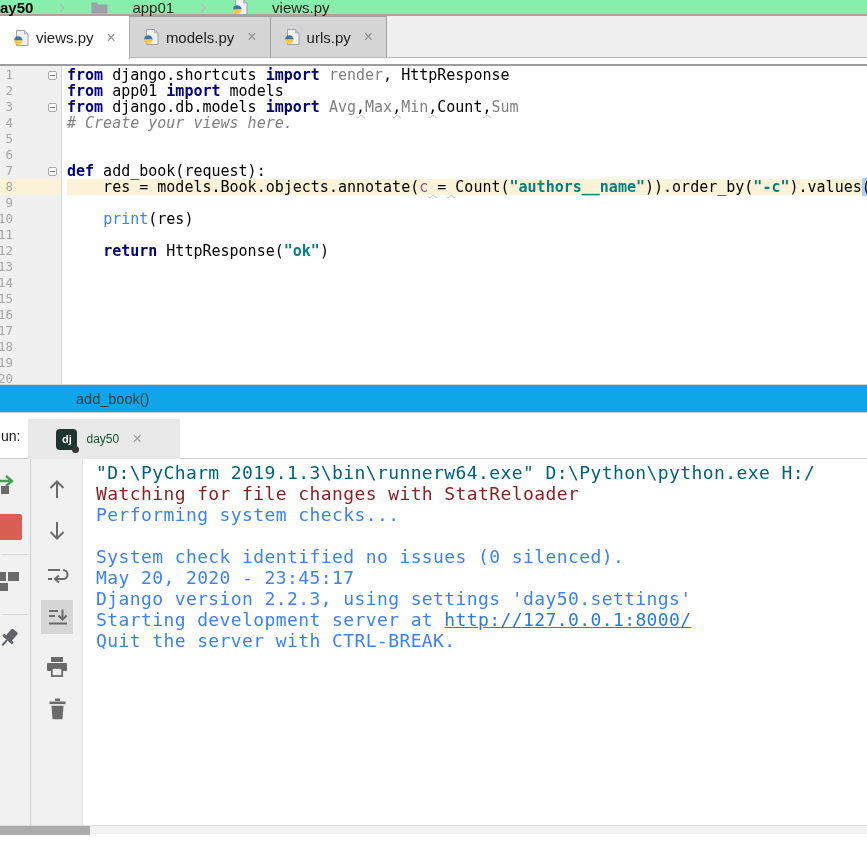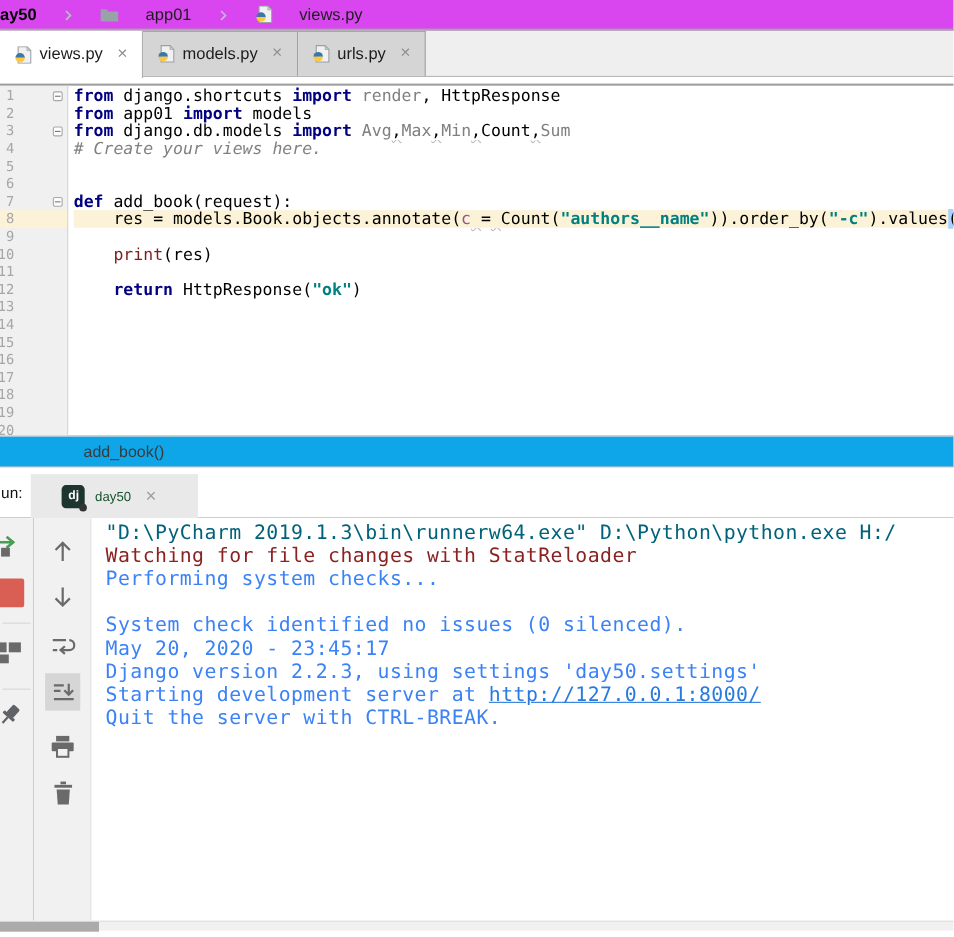--- a/index.html
+++ b/index.html
@@ -1,21 +1,21 @@
 <!DOCTYPE html>
 <html><head>
 <meta charset="utf-8">
 <style>
   * { margin:0; padding:0; box-sizing:border-box; }
   html,body { width:867px; height:852px; overflow:hidden; background:#fff;
               font-family:"Liberation Sans", sans-serif; }
   .app { position:relative; width:867px; height:852px; background:#fff; }
 
   
-  .breadcrumb-bar { height:28px; background:#d946ef; border-bottom:2px solid #a5a5a5;
+  .breadcrumb-bar { height:16px; background:#86efac; border-bottom:2px solid #a5a5a5;
                     display:flex; align-items:center; gap:24px; padding-left:0; }
   .crumb { font-size:15px; color:#1d1d1d; }
   .crumb.project { font-weight:bold; color:#000; }
   .crumb-chevron { display:inline-block; margin-top:1px; }
 
   
   .tab-bar { height:42px; background:#efefef; border-bottom:1px solid #b7b7b7;
              display:flex; align-items:stretch; }
   .tab { display:flex; align-items:center; gap:7px; padding:0 13px; font-size:15px;
          color:#1c1c1c; background:#d5d5d5; border-right:1px solid #a2a2a2; cursor:default; }
@@ -41,21 +41,21 @@
   .code { flex:1; padding:1px 0 0 5px; font-family:"DejaVu Sans Mono", monospace;
           font-size:15px; overflow:hidden; }
   .c-row { height:16px; line-height:16px; white-space:pre; }
   .cur { background:#fbf2d7; }
   .kw  { color:#000080; font-weight:bold; }
   .pl  { color:#000; }
   .dim { color:#808080; }
   .cmt { color:#808080; font-style:italic; }
   .str { color:#008080; font-weight:bold; }
   .par { color:#94558D; }
-  .fn  { color:#7f1d1d; }
+  .fn  { color:#3b82f6; }
   .sq  { text-decoration:underline wavy 1px #bdbdbd; text-underline-offset:2px; }
   .hlparen { background:#a8d1ff; }
 
   
   .context-bar { height:29px; background:#0ea5e9; border-top:1px solid #d8d8d8;
                  border-bottom:1px solid #c8c8c8; display:flex; align-items:center;
                  padding-left:76px; font-size:14.5px; color:#3a3a3a; }
 
   
   .run-row { height:46px; background:#fff; border-bottom:1px solid #cecece;

